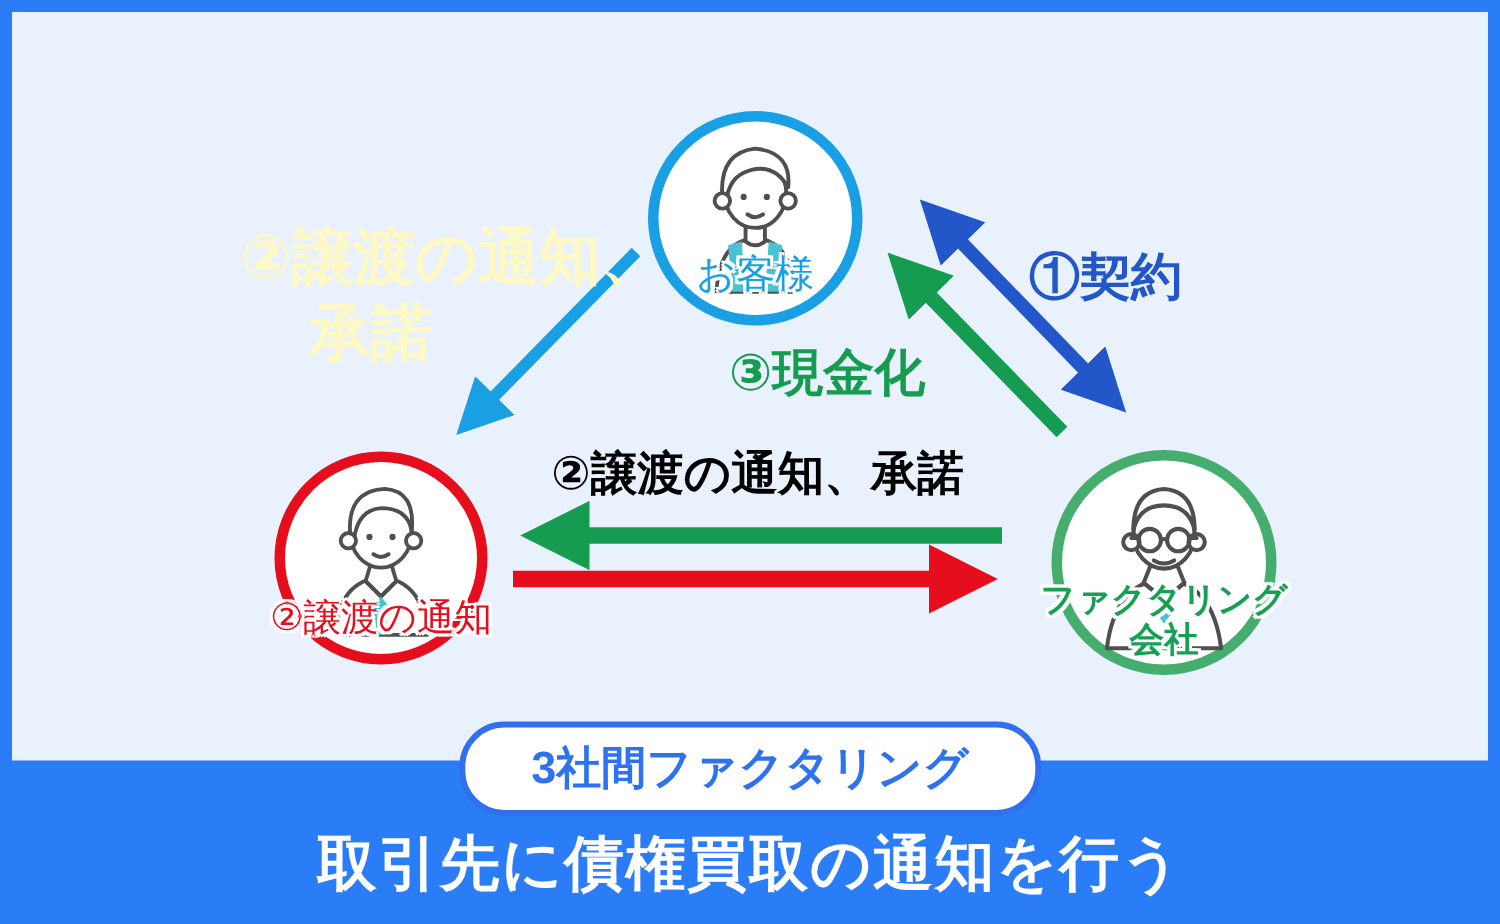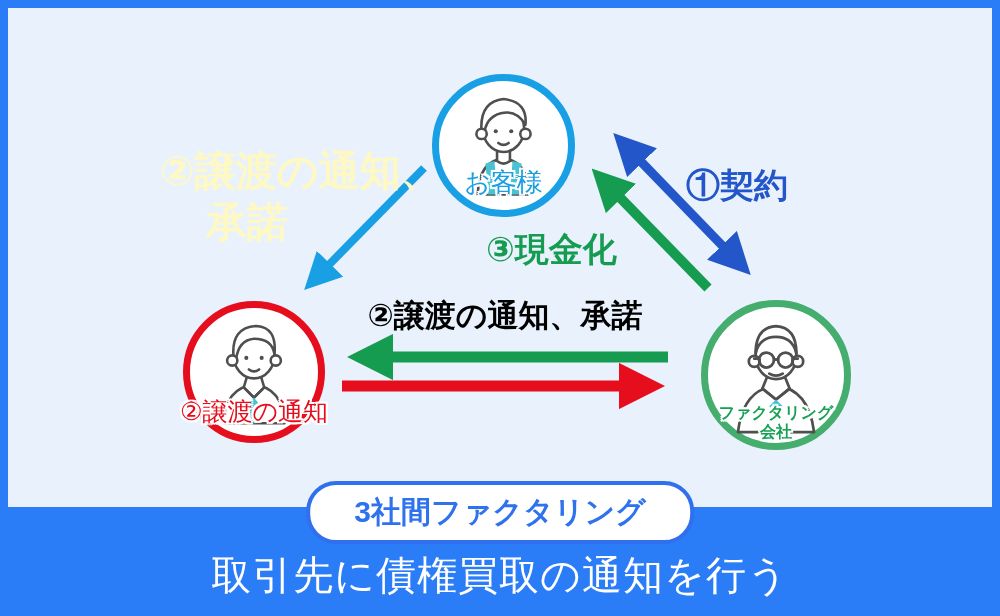--- a/index.html
+++ b/index.html
@@ -43,21 +43,21 @@
     font-weight: normal;
     text-shadow:
       -2px 0 #fff, 2px 0 #fff, 0 -2px #fff, 0 2px #fff,
       -2px -2px #fff, 2px -2px #fff, -2px 2px #fff, 2px 2px #fff;
   }
   .node-customer .node-label  { bottom: 10px; font-size: 26px; color: #189fe4; }
   .node-client .node-label    { bottom: 8px;  font-size: 25px; color: #e60d1d; }
   .node-factoring .label-wrap {
     position: absolute; left: 50%; transform: translateX(-50%);
     bottom: 2px; text-align: center; line-height: 1.2;
-    font-weight: bold; font-size: 16px; color: #16a053;
+    font-weight: bold; font-size: 23px; color: #16a053;
     text-shadow:
       -2px 0 #fff, 2px 0 #fff, 0 -2px #fff, 0 2px #fff,
       -2px -2px #fff, 2px -2px #fff, -2px 2px #fff, 2px 2px #fff;
     white-space: nowrap;
   }
 
   
   .arrow-label { position: absolute; font-weight: bold; white-space: nowrap; line-height: 1.25; }
   .lbl-transfer-top { left: 160px; top: 146px; font-size: 41px; color: #fef9c3; }
   .lbl-transfer-top .line2 { display: block; padding-left: 46px; }
@@ -79,21 +79,21 @@
     white-space: nowrap;
     z-index: 5;
   }
 
   
   .footer-title {
     position: absolute;
     left: 0; right: 0;
     top: 548px;
     text-align: center;
-    font-size: 40px; font-weight: normal;
+    font-size: 40px; font-weight: bold;
     color: #ffffff;
     letter-spacing: 1px;
   }
 
   .avatar-stroke { fill: none; stroke: #4f4f4f; stroke-width: 2; stroke-linecap: round; stroke-linejoin: round; }
   .avatar-fill   { fill: #ffffff; stroke: #4f4f4f; stroke-width: 2; stroke-linejoin: round; }
   .avatar-teal   { fill: #49c3d4; stroke: none; }
 </style>
 </head>
 <body>

